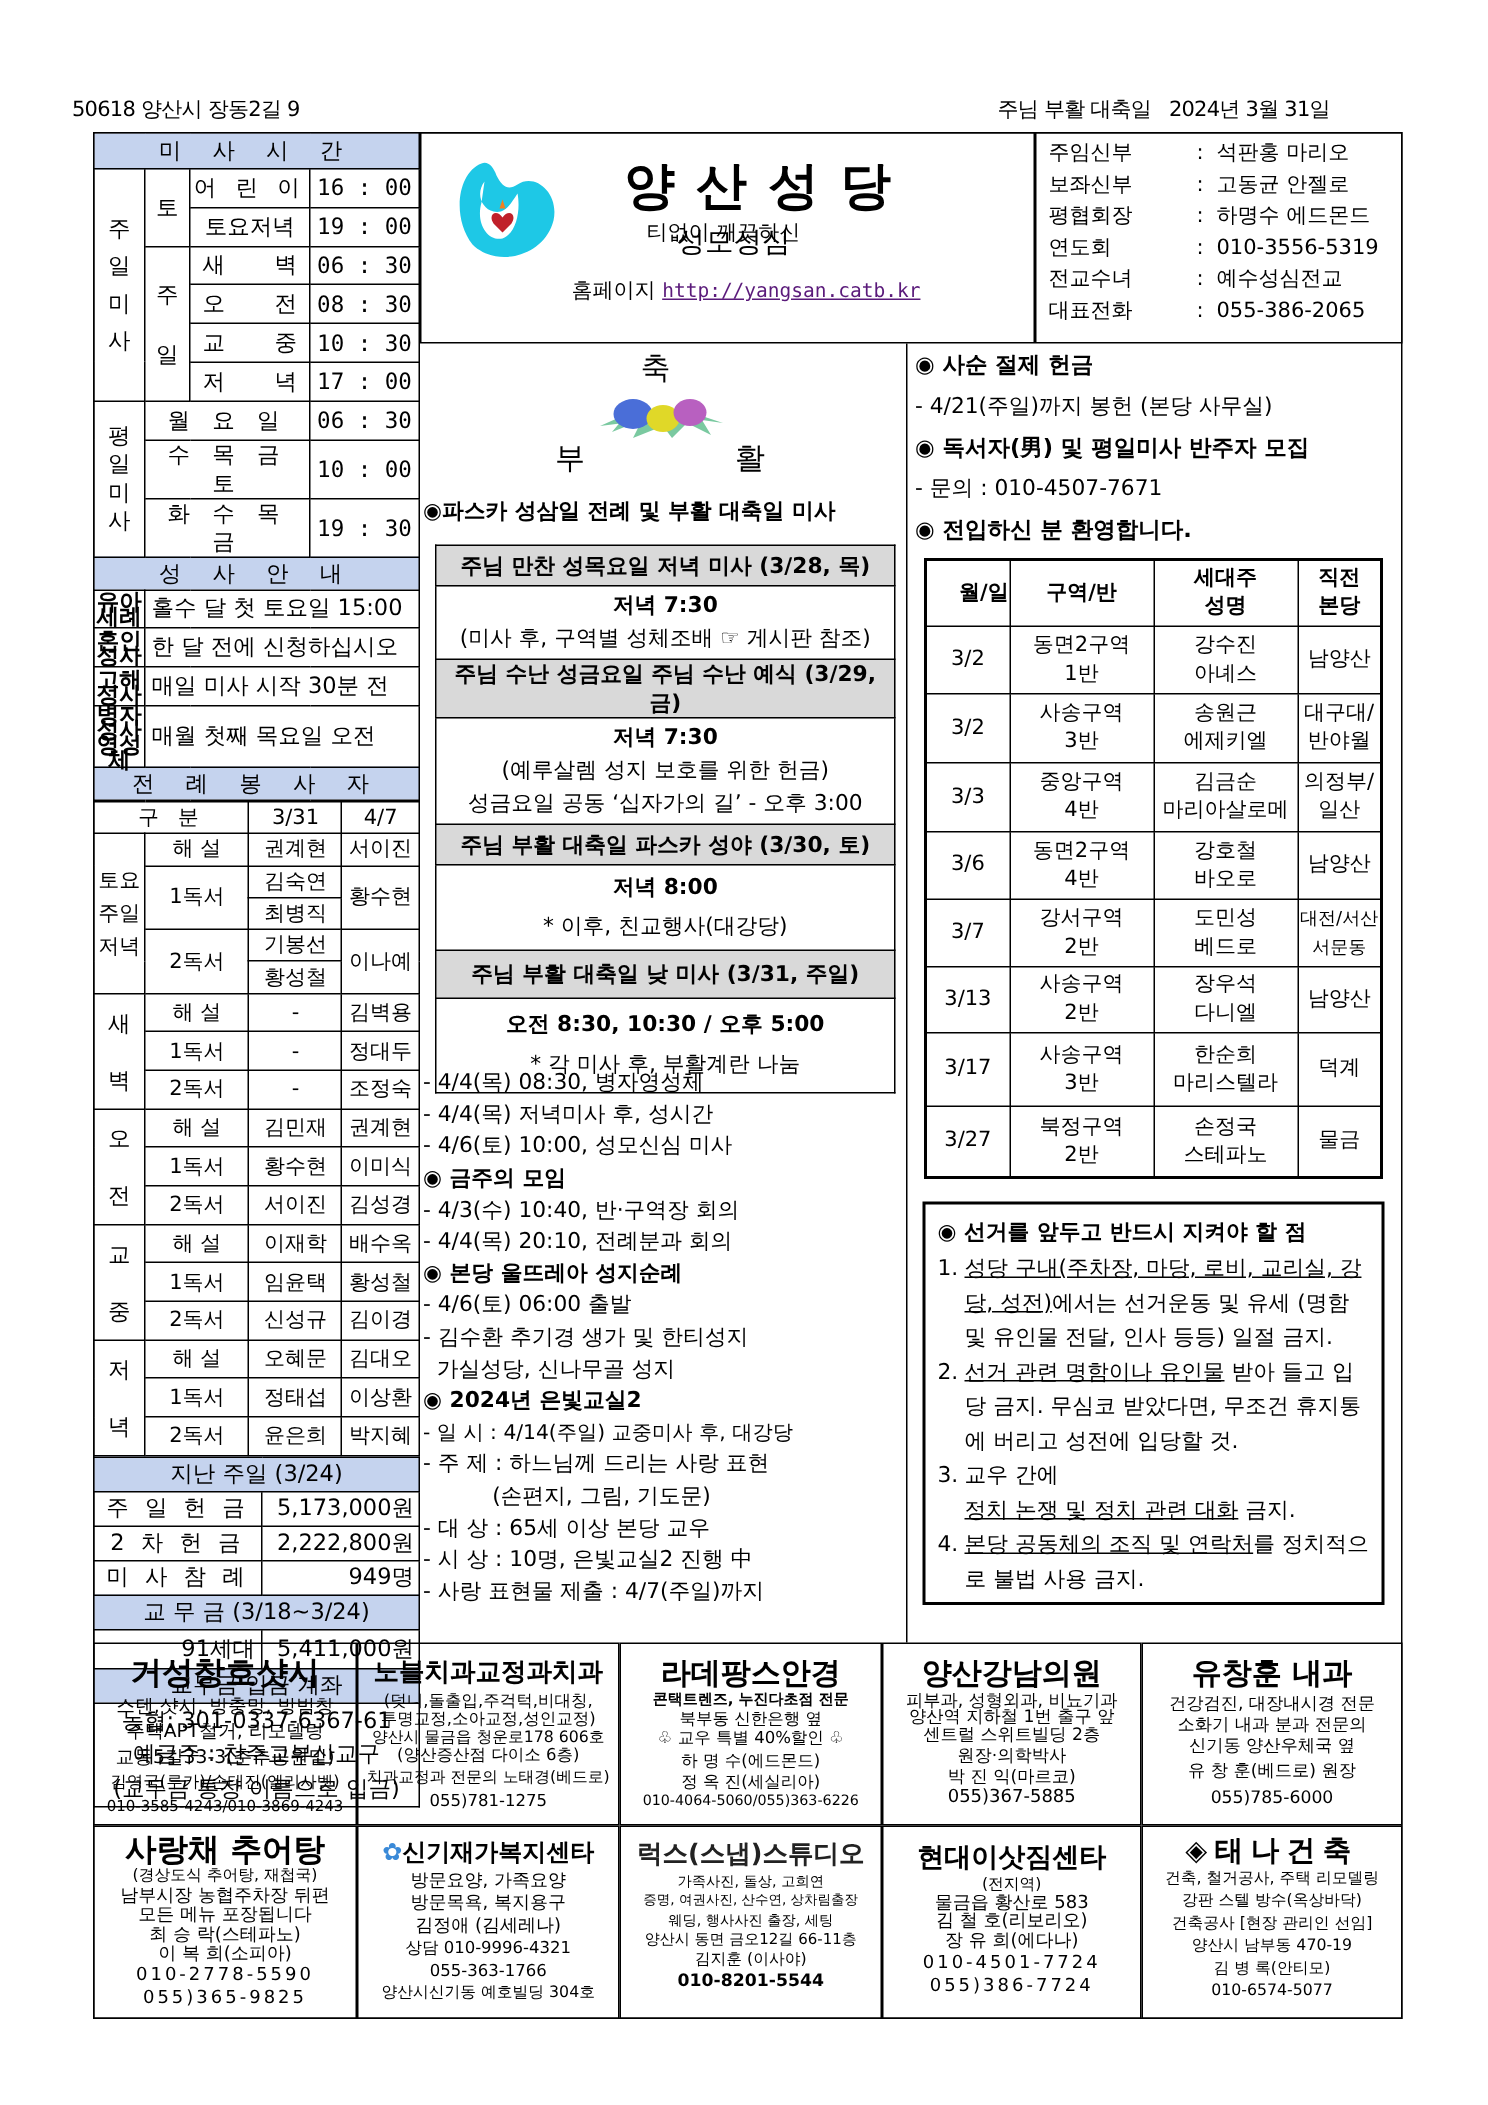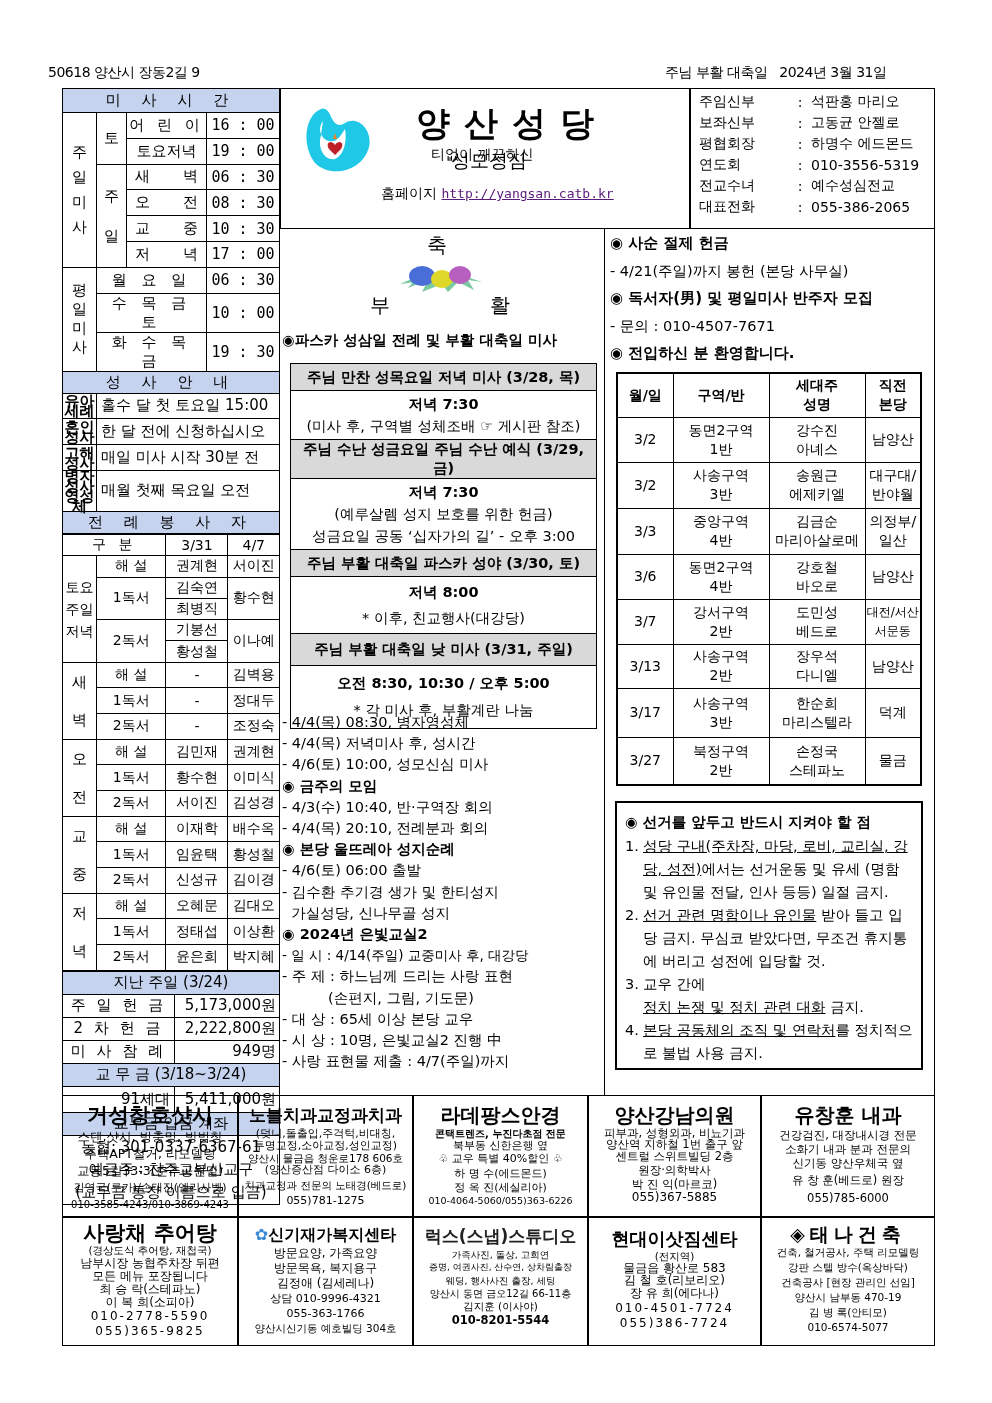--- a/index.html
+++ b/index.html
@@ -425,21 +425,21 @@
   <div class="bul" style="line-height:25px;">◉ <span>사순 절제 헌금</span></div>
   <div class="li" style="line-height:30px;">- 4/21(주일)까지 봉헌 (본당 사무실)</div>
   <div class="bul" style="line-height:25px;">◉ <span>독서자(男) 및 평일미사 반주자 모집</span></div>
   <div class="li" style="line-height:30px;">- 문의 : 010-4507-7671</div>
   <div class="bul" style="line-height:25px;">◉ <span>전입하신 분 환영합니다.</span></div>
 </div>
 
 <table class="abs nt" style="left:616px;top:372px;width:306px;border:2px solid #000;">
   <tbody>
       <tr style="font-weight:bold;height:44px;">
-    <td style="width:56px;font-weight:bold;">월/일</td>
+    <td style="width:56px;font-weight:bold;text-align:right;">월/일</td>
     <td style="width:96px;font-weight:bold;">구역/반</td>
     <td style="width:96px;font-weight:bold;padding:0 18px;">세대주 성명</td>
     <td style="font-weight:bold;padding:0 10px;">직전 본당</td>
   </tr>
   <tr style="height:45px;">
         <td>3/2</td>
         <td>
           <div>동면2구역</div>
           <div>1반</div>
         </td>

